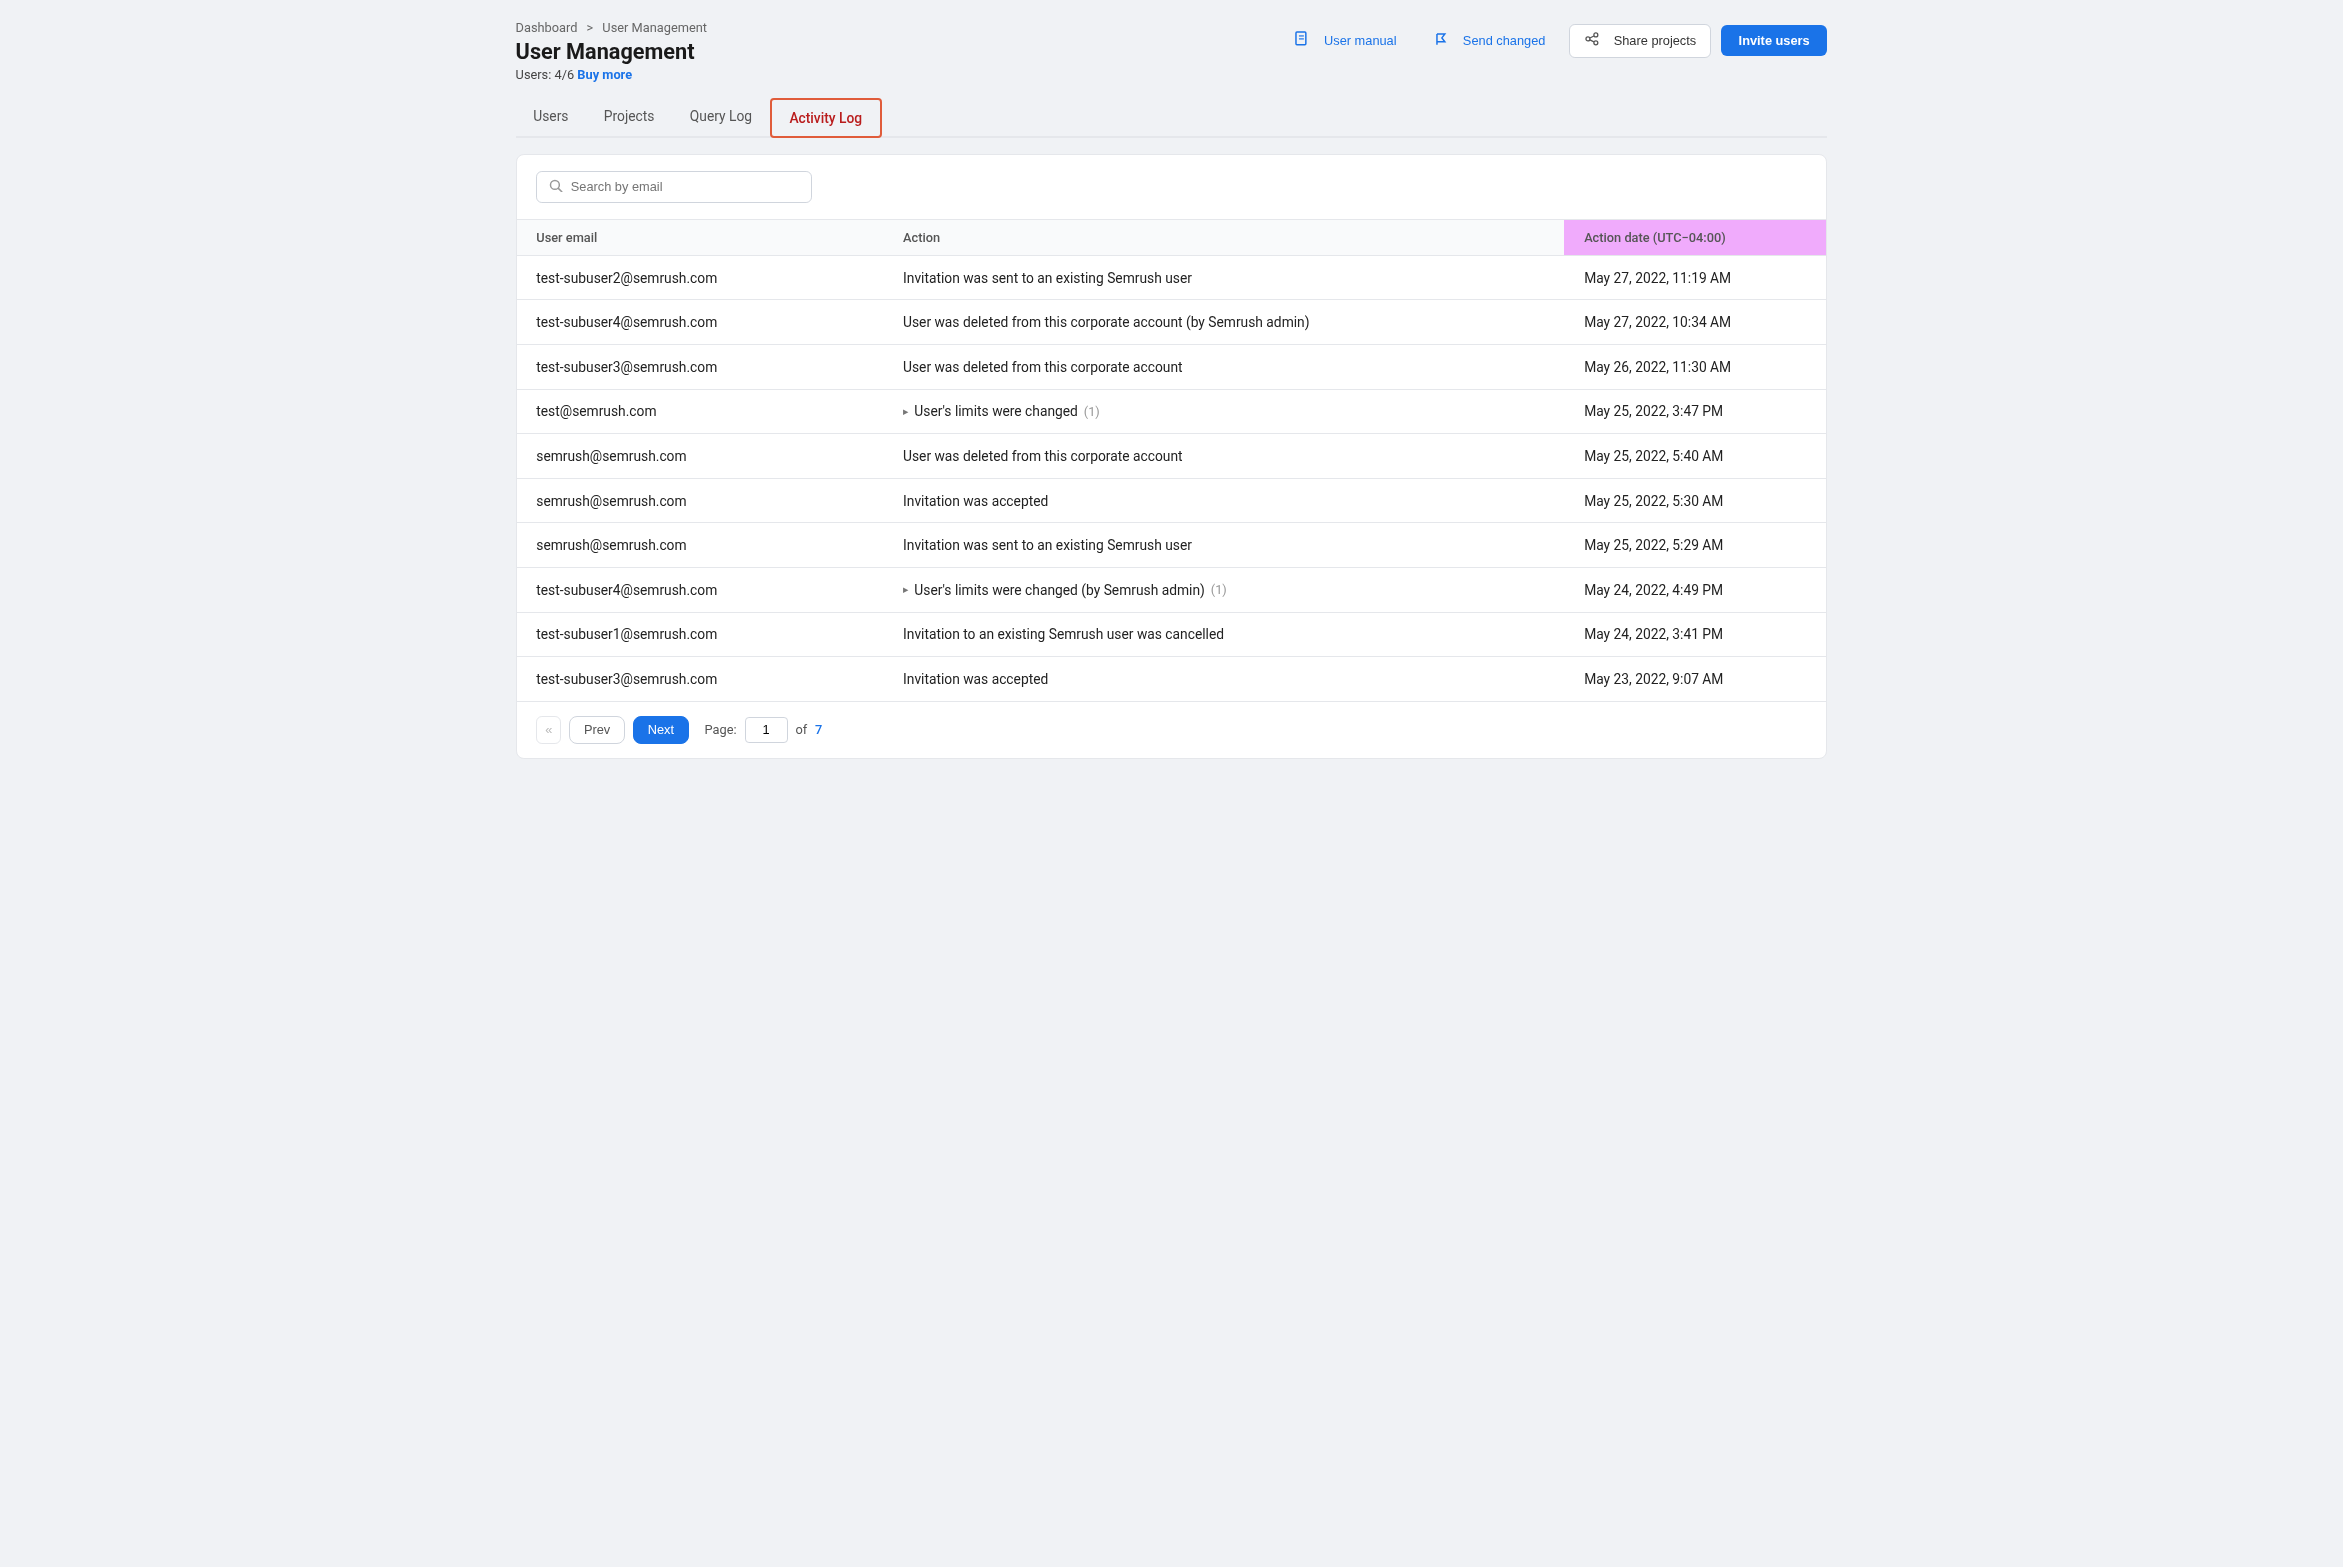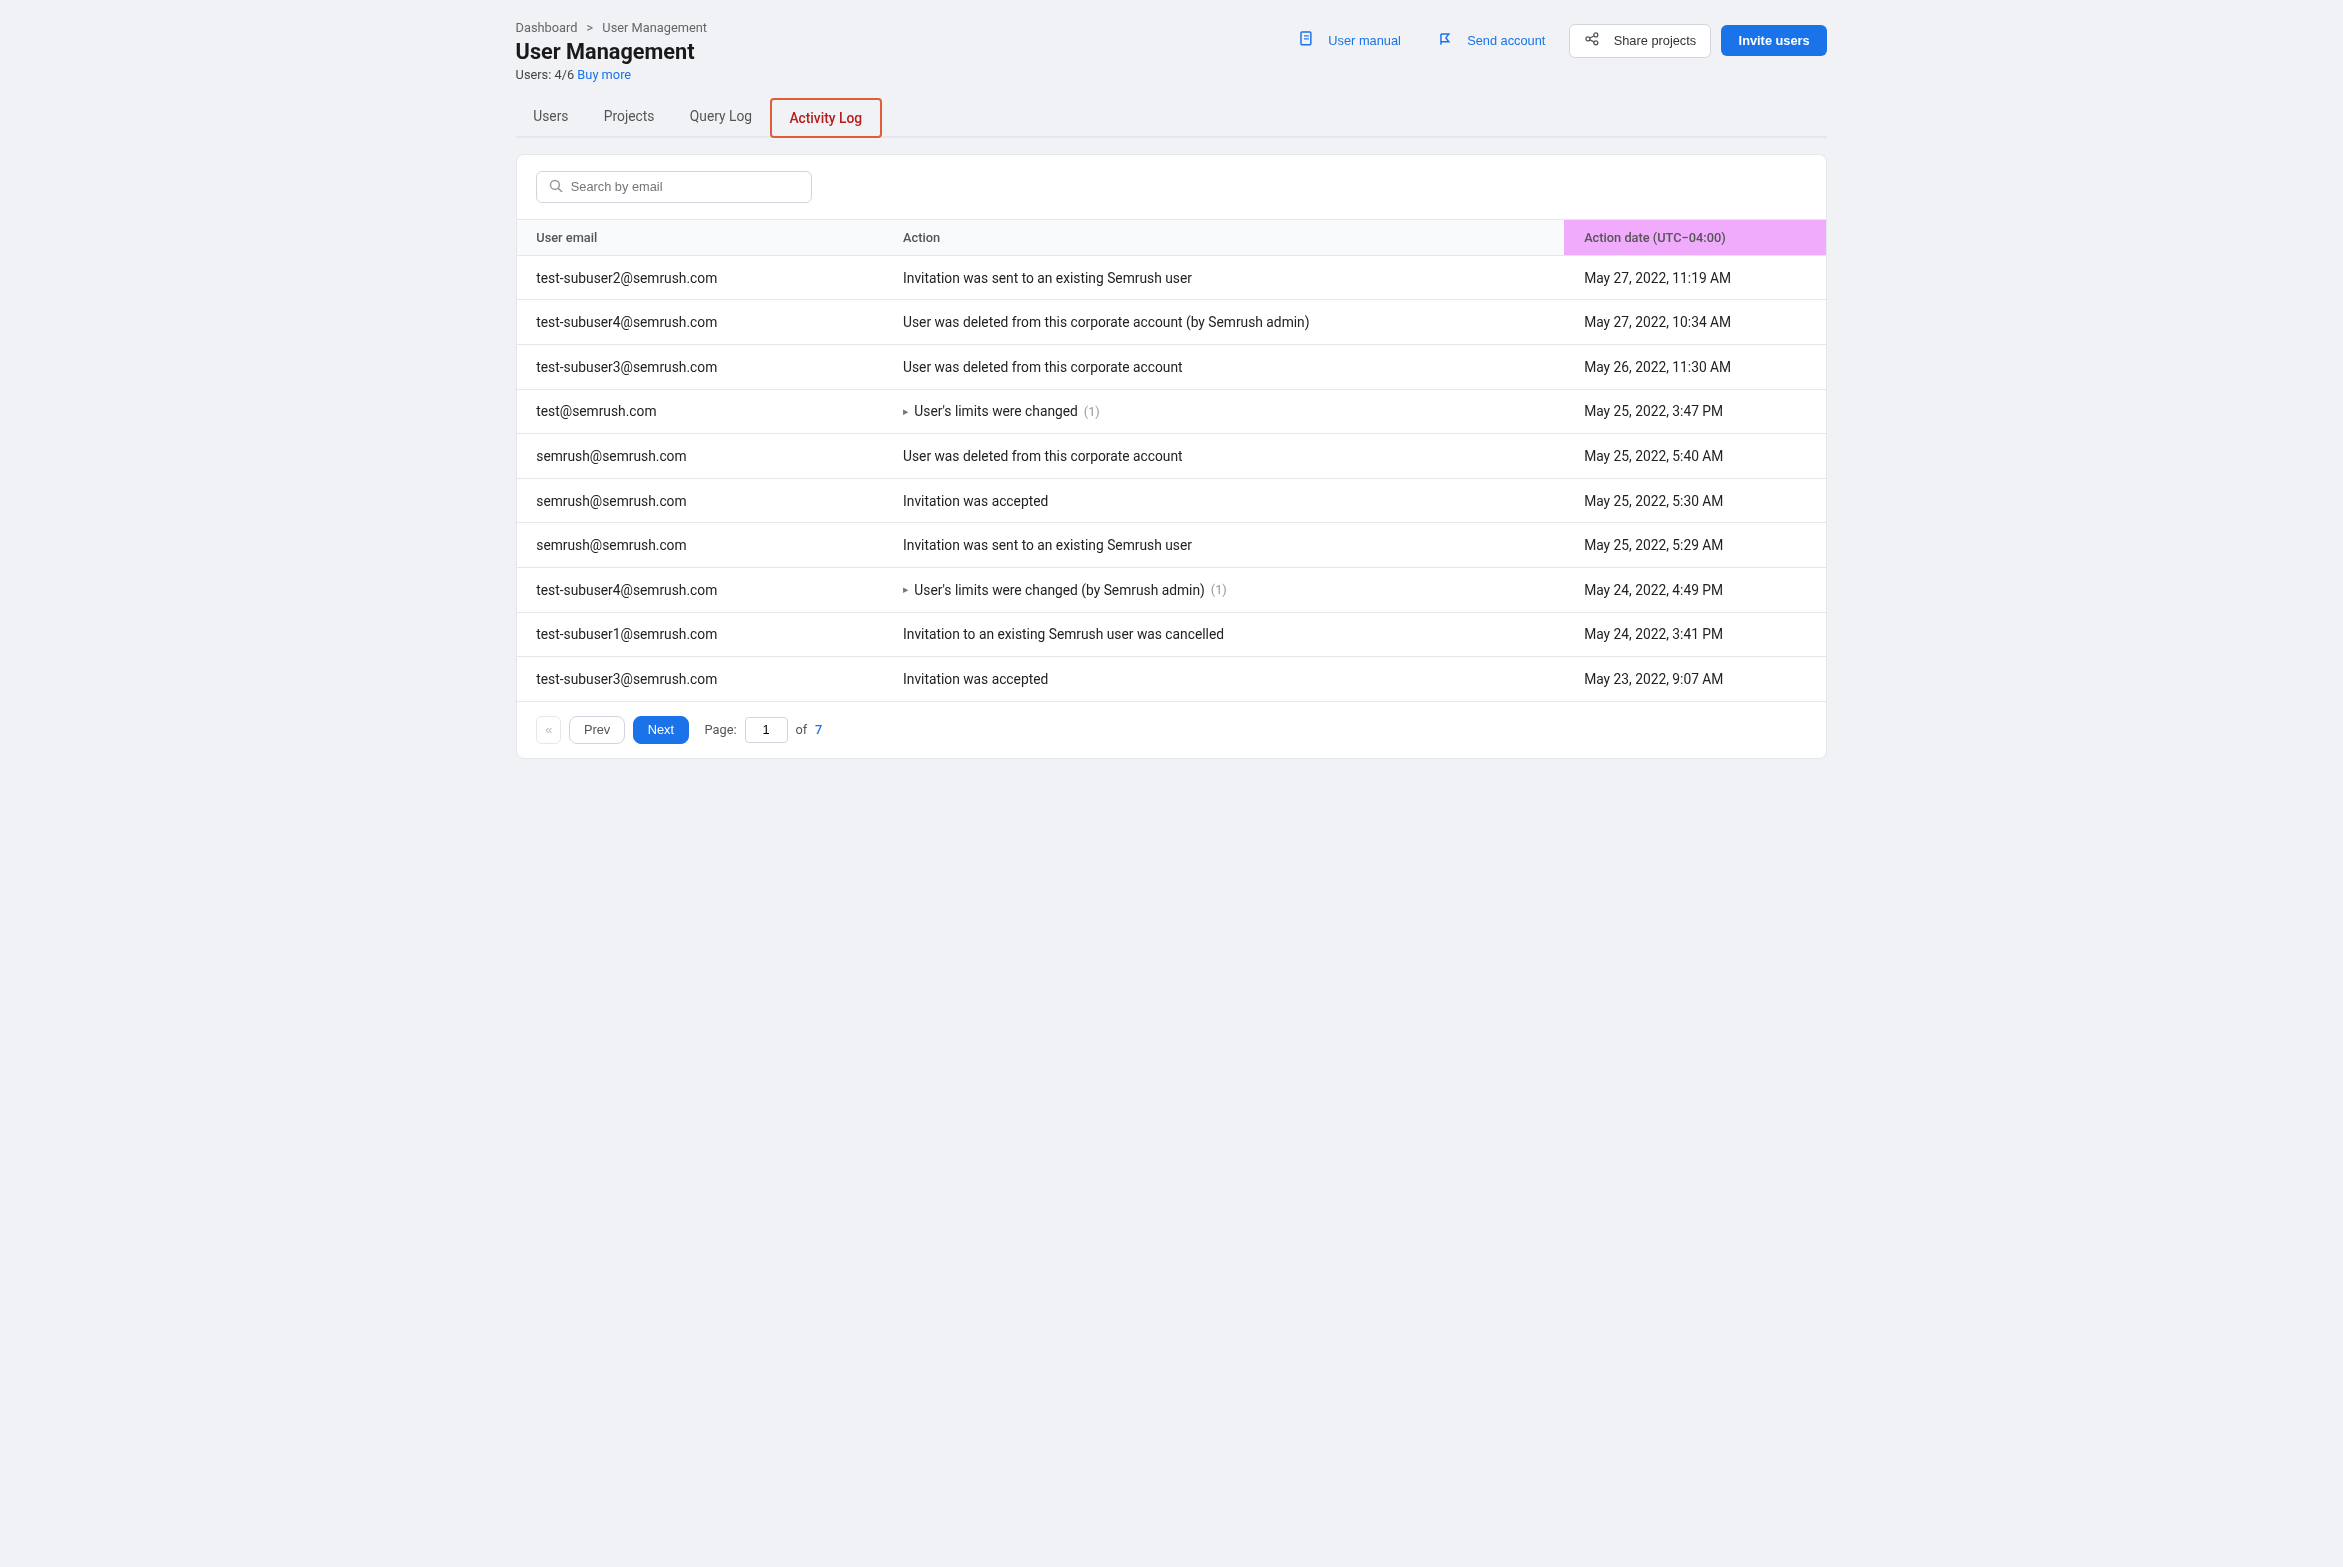--- a/index.html
+++ b/index.html
@@ -33,21 +33,21 @@
       color: #1a1a1a;
       margin-bottom: 3.9px;
     }
     .users-count {
       font-size: 12.8px;
       color: #444;
     }
     .users-count a {
       color: #1a73e8;
       text-decoration: none;
-      font-weight: 400;
+      font-weight: 700;
       text-align: right;
     }
     .top-actions {
       display: flex;
       align-items: center;
       gap: 9.9px;
       margin-top: 3.9px;
     }
     .btn-user-manual, .btn-share {
       display: flex;
@@ -250,21 +250,21 @@
           </svg>
         </span>
         <span>User manual</span>
       </button>
       <button class="btn-user-manual">
         <span>
           <svg width="14.8" height="14.8" viewBox="0 0 15 15" fill="none" xmlns="http://www.w3.org/2000/svg">
             <path d="M3 2 L3 13 M3 2 L11 2 L8 6 L11 10 L3 10" stroke="#1a73e8" stroke-width="1.5" fill="none"></path>
           </svg>
         </span>
-        <span>Send account</span>
+        <span>Send changed</span>
       </button>
       <button class="btn-share">
         <span>
           <svg width="15.8" height="15.8" viewBox="0 0 16 16" fill="none">
             <circle cx="4" cy="8" r="2" stroke="#555" stroke-width="1.3"></circle>
             <circle cx="12" cy="4" r="2" stroke="#555" stroke-width="1.3"></circle>
             <circle cx="12" cy="12" r="2" stroke="#555" stroke-width="1.3"></circle>
             <line x1="6" y1="7" x2="10" y2="5" stroke="#555" stroke-width="1.2"></line>
             <line x1="6" y1="9" x2="10" y2="11" stroke="#555" stroke-width="1.2"></line>
           </svg>

